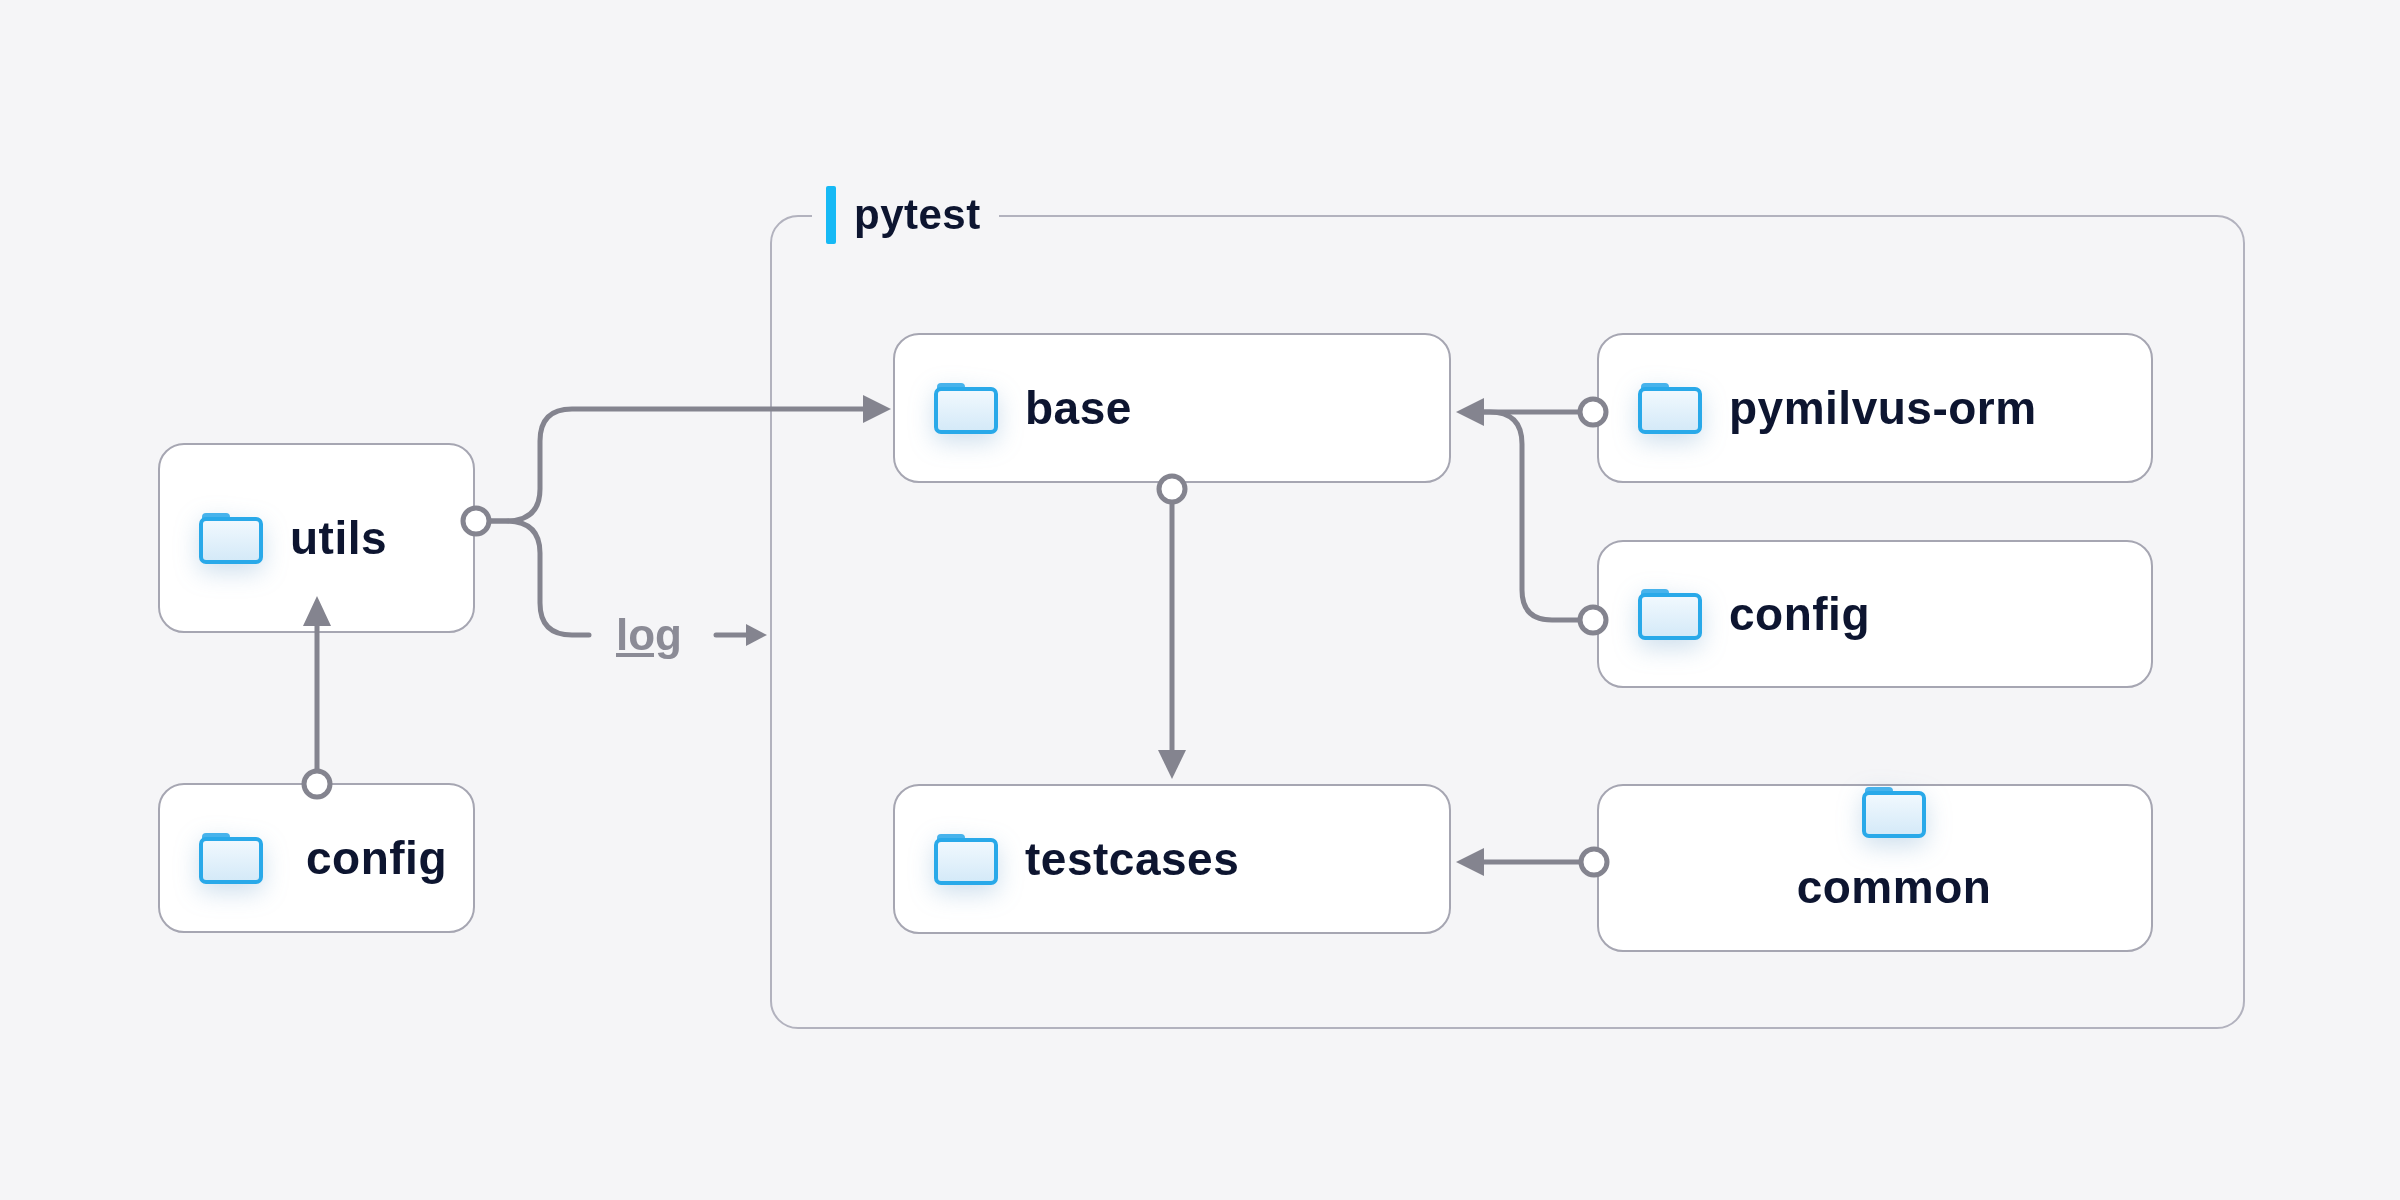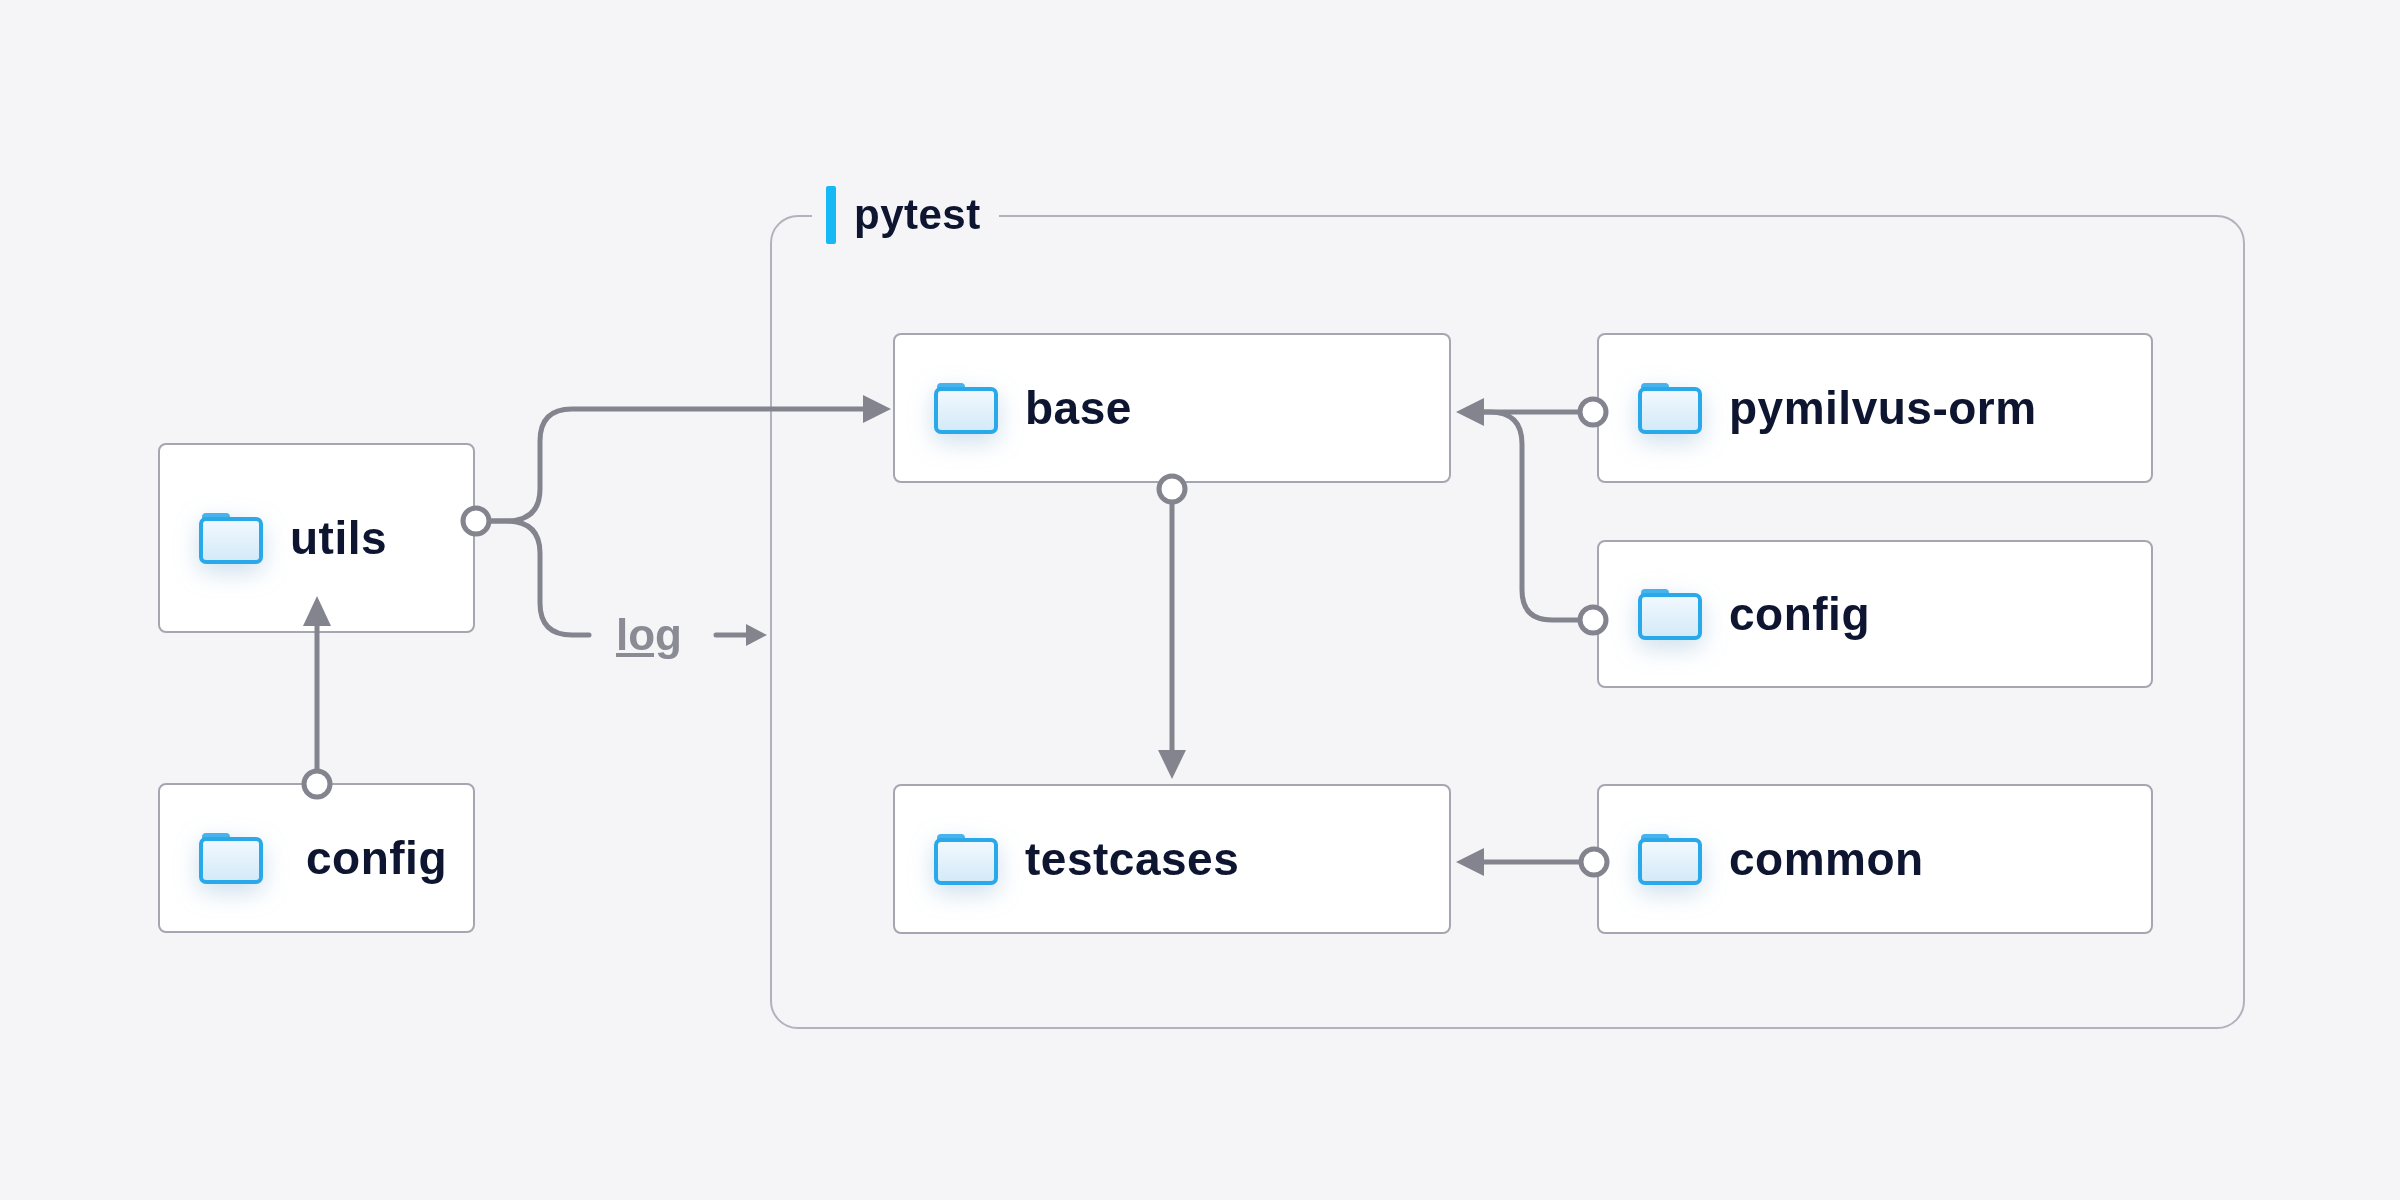--- a/index.html
+++ b/index.html
@@ -22,34 +22,34 @@
   .group-label .accent-bar{
     width:10px;height:58px;border-radius:2px;background:#16b9f5;flex:0 0 auto;
   }
   .group-label .group-title{
     font-size:42px;font-weight:600;color:#0d1530;line-height:1;letter-spacing:0.5px;
   }
   
   #nodes-layer{position:absolute;inset:0;z-index:2;}
   .node{
     position:absolute;box-sizing:border-box;
-    background:#ffffff;border:2px solid #a6a6b2;border-radius:8px;
+    background:#ffffff;border:2px solid #a6a6b2;border-radius:26px;
     display:flex;align-items:center;gap:26px;padding-left:38px;
   }
   .node .node-label{
     font-size:46px;font-weight:600;color:#0d1530;line-height:1;letter-spacing:0.5px;
   }
   .node .folder{flex:0 0 auto;filter:drop-shadow(0 8px 12px rgba(80,140,190,.28));}
   .node--utils        {left:158px; top:443px; width:317px; height:190px;}
   .node--config       {left:158px; top:783px; width:317px; height:150px;gap:42px;}
   .node--base         {left:893px; top:333px; width:558px; height:150px;}
   .node--testcases    {left:893px; top:784px; width:558px; height:150px;align-items:center;}
   .node--pymilvus-orm {left:1597px;top:333px; width:556px; height:150px;}
   .node--check        {left:1597px;top:540px; width:556px; height:148px;}
-  .node--common       {left:1597px;top:784px; width:556px; height:150px;}
+  .node--common       {left:1597px;top:784px; width:556px; height:168px;flex-direction:column;}
   
   #edges{position:absolute;left:0;top:0;z-index:4;pointer-events:none;}
   #edges .wire{fill:none;stroke:#84848f;stroke-width:5;stroke-linecap:round;}
   #edges .head{fill:#84848f;stroke:none;}
   #edges .dot{fill:#ffffff;stroke:#84848f;stroke-width:5;}
   
   .log-label{
     position:absolute;left:588px;top:609px;width:122px;z-index:3;
     text-align:center;font-size:44px;font-weight:600;color:#8b8b96;line-height:52px;text-decoration:underline;
   }

